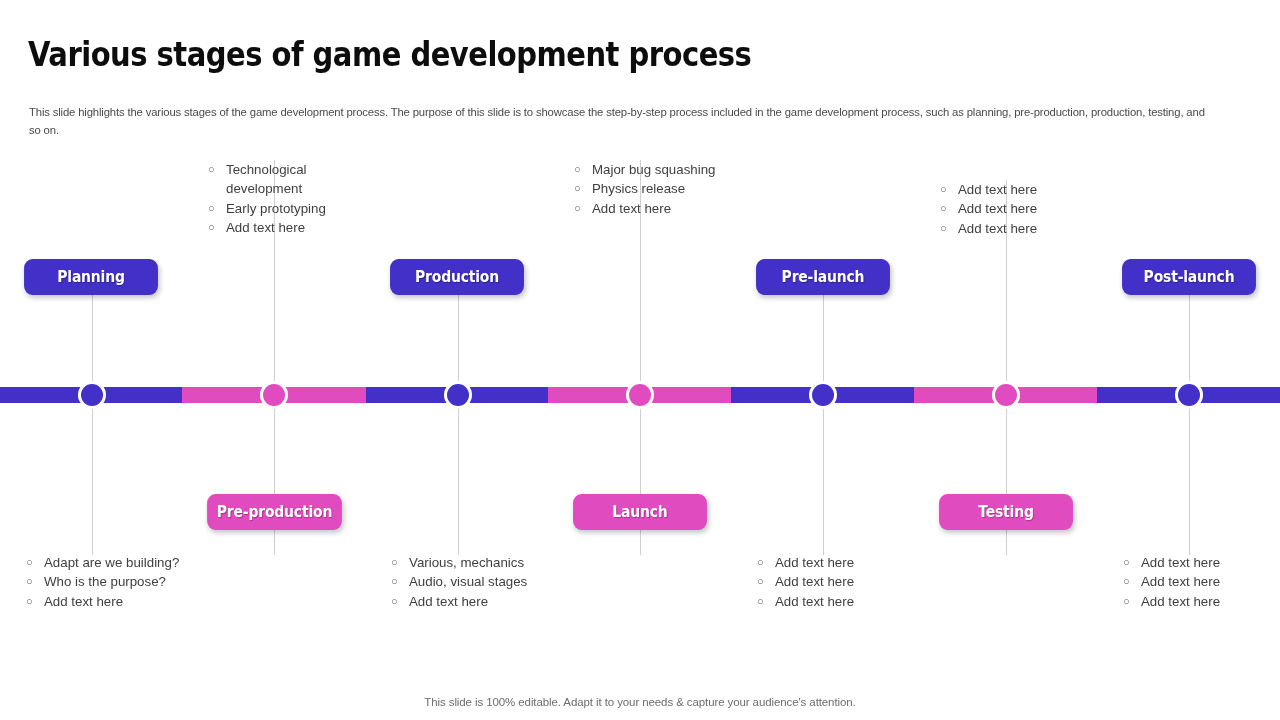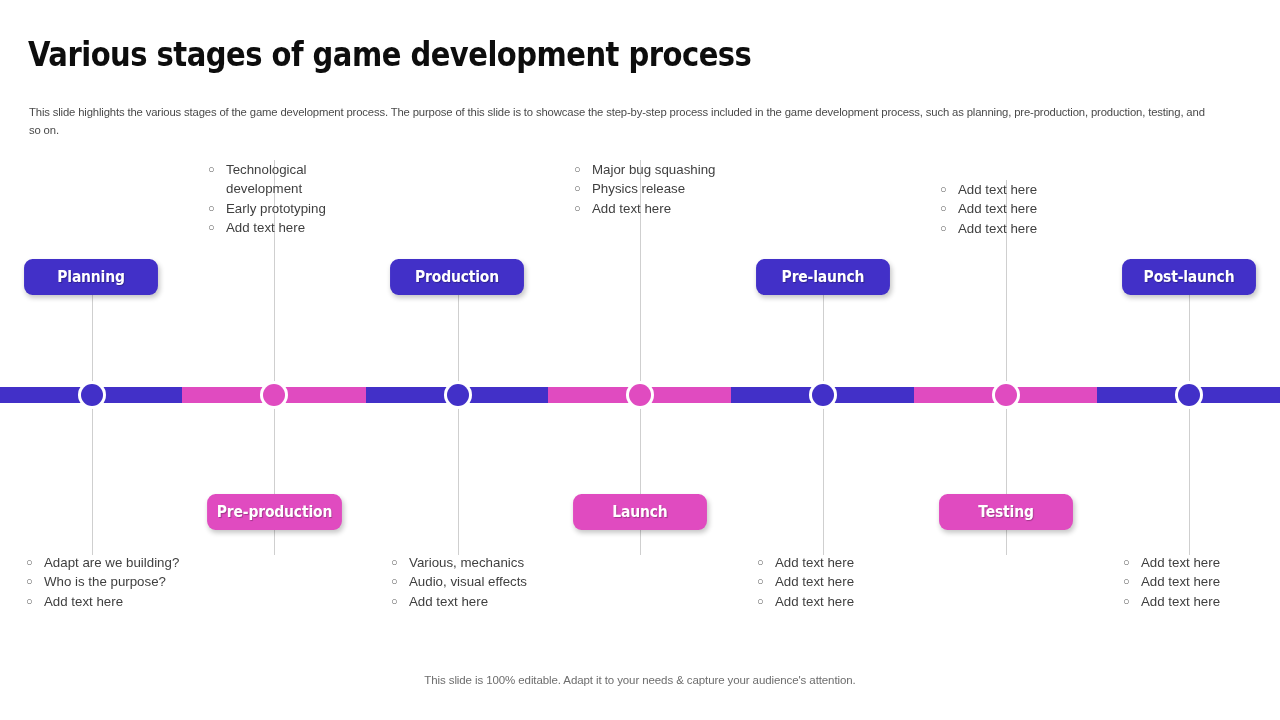--- a/index.html
+++ b/index.html
@@ -115,21 +115,21 @@
     top: 0;
     font-size: 11px;
     line-height: 19.3px;
     color: #5a5a5a;
   }
 
   
   #footer-note {
     position: absolute;
     left: 0;
-    top: 674px;
+    top: 696px;
     width: 1280px;
     text-align: center;
     font-size: 11.5px;
     color: #6d6d6d;
     letter-spacing: -0.1px;
   }
 </style>
 </head>
 <body>
 
@@ -190,21 +190,21 @@
       <div class="bullet-item"><span class="mark">○</span><span>Who is the purpose?</span></div>
       <div class="bullet-item"><span class="mark">○</span><span>Add text here</span></div>
     </div>
     <div class="bullet-list" style="left: 208px; top: 160px; width: 160px;">
       <div class="bullet-item"><span class="mark">○</span><span>Technological development</span></div>
       <div class="bullet-item"><span class="mark">○</span><span>Early prototyping</span></div>
       <div class="bullet-item"><span class="mark">○</span><span>Add text here</span></div>
     </div>
     <div class="bullet-list" style="left: 391px; top: 553px; width: 160px;">
       <div class="bullet-item"><span class="mark">○</span><span>Various, mechanics</span></div>
-      <div class="bullet-item"><span class="mark">○</span><span>Audio, visual effects</span></div>
+      <div class="bullet-item"><span class="mark">○</span><span>Audio, visual stages</span></div>
       <div class="bullet-item"><span class="mark">○</span><span>Add text here</span></div>
     </div>
     <div class="bullet-list" style="left: 574px; top: 160px; width: 150px;">
       <div class="bullet-item"><span class="mark">○</span><span>Major bug squashing</span></div>
       <div class="bullet-item"><span class="mark">○</span><span>Physics release</span></div>
       <div class="bullet-item"><span class="mark">○</span><span>Add text here</span></div>
     </div>
     <div class="bullet-list" style="left: 757px; top: 553px; width: 170px;">
       <div class="bullet-item"><span class="mark">○</span><span>Add text here</span></div>
       <div class="bullet-item"><span class="mark">○</span><span>Add text here</span></div>

